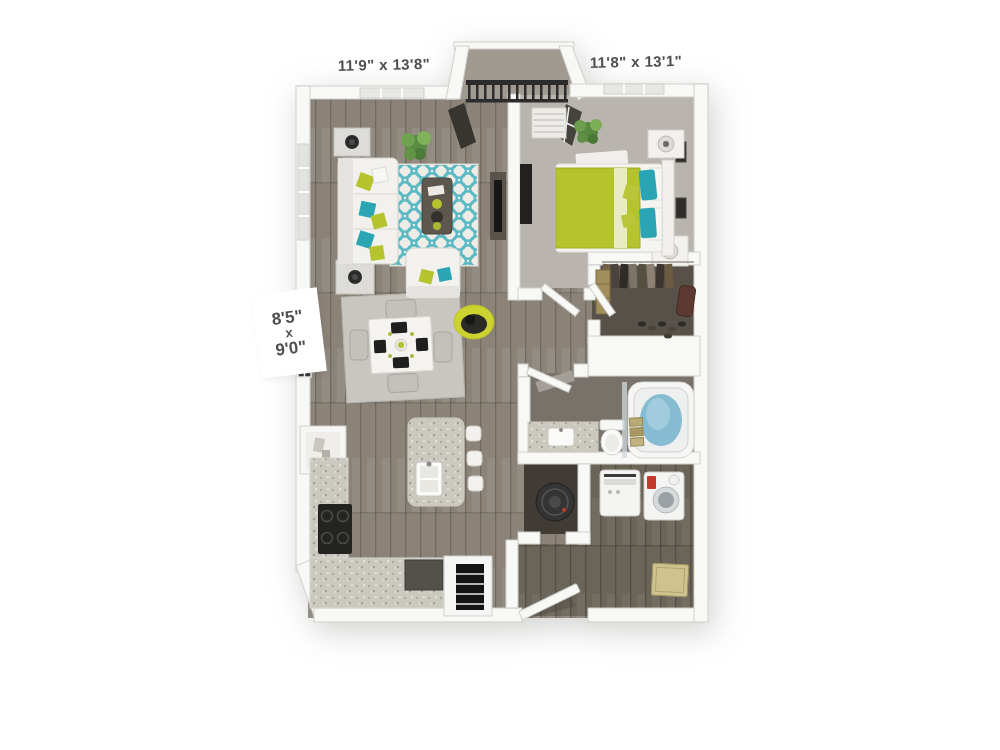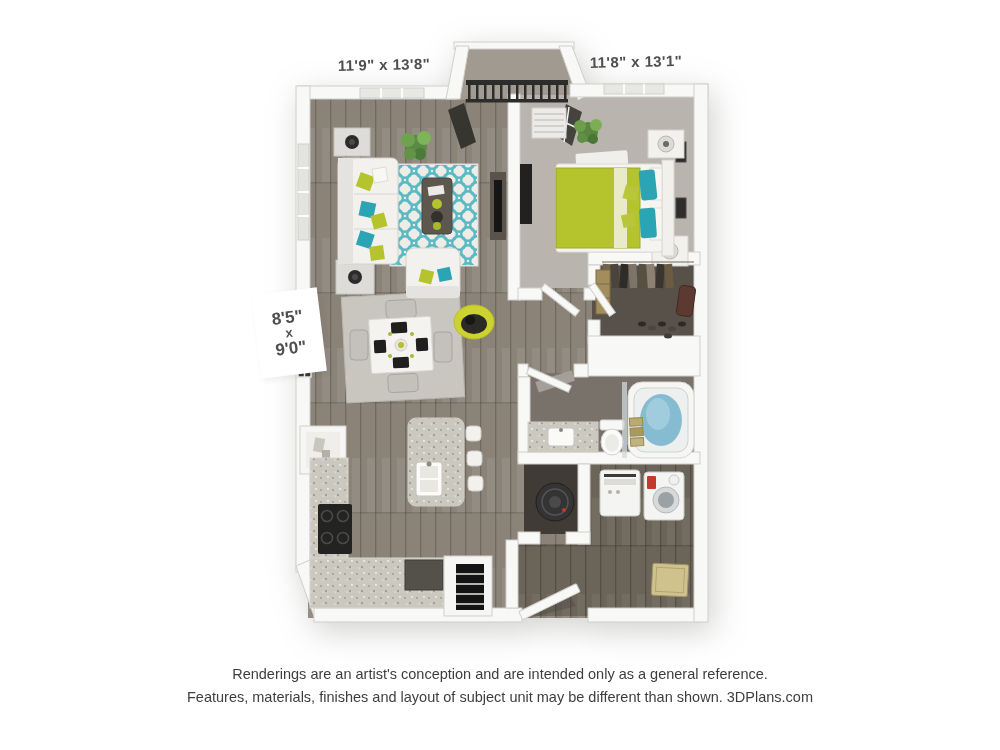--- a/index.html
+++ b/index.html
@@ -403,17 +403,13 @@
   </svg>
 
   <div class="dim-label dim-a">11'9" x 13'8"</div>
   <div class="dim-label dim-b">11'8" x 13'1"</div>
   <div class="dim-card">
     <span>8'5"</span>
     <span class="sep">x</span>
     <span>9'0"</span>
   </div>
 
-  <div class="disclaimer">
-    <div>Renderings are an artist's conception and are intended only as a general reference.</div>
-    <div>Features, materials, finishes and layout of subject unit may be different than shown. 3DPlans.com</div>
-  </div>
 </div>
 
 </body></html>

